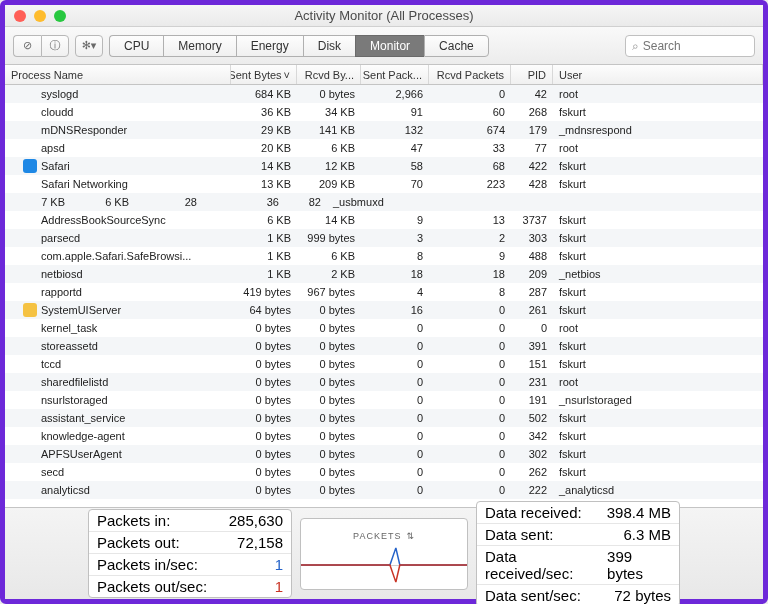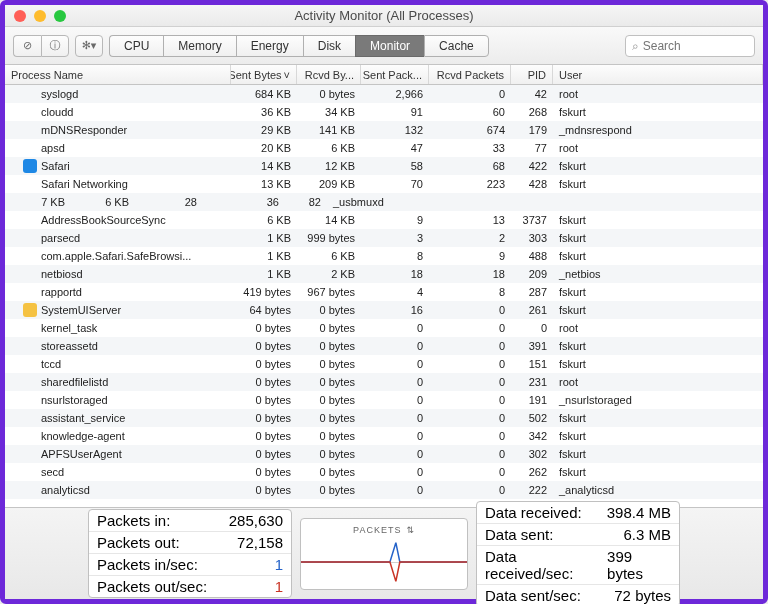--- a/index.html
+++ b/index.html
@@ -39,21 +39,21 @@
 .cell{padding:0 6px;overflow:hidden;white-space:nowrap;text-overflow:ellipsis}
 .cell.r{text-align:right}
 .pname{display:flex;align-items:center;gap:4px;padding-left:36px}
 .picon{width:14px;height:14px;flex-shrink:0;margin-left:-18px;border-radius:3px}
 .footer{height:92px;background:linear-gradient(#f4f4f4,#e8e8e8);border-top:1px solid #c4c4c4;display:flex;align-items:center;justify-content:center;padding:8px 0}
 .fpanel{border:1px solid #c0c0c0;border-radius:4px;background:#fff}
 .fleft,.fright{width:204px}
 .fmid{width:168px;height:72px;margin:0 8px;display:flex;flex-direction:column;align-items:center;position:relative}
 .frow{display:flex;justify-content:space-between;padding:2px 8px;border-bottom:1px solid #e6e6e6;font-size:15px}
 .frow:last-child{border-bottom:none}
-.packlbl{font-size:9px;letter-spacing:1px;color:#666;margin-top:6px;display:flex;align-items:flex-start;gap:5px}
+.packlbl{font-size:9px;letter-spacing:1px;color:#666;margin-top:12px;display:flex;align-items:flex-start;gap:5px}
 .graph{position:relative;width:100%;flex:1}
 .gline{position:absolute;left:0;right:0;top:50%;border-top:1px solid #d0d0d0}
 .blue{color:#2563c9}
 .red{color:#c93425}
 svg.spark{position:absolute;left:0;top:0;width:100%;height:100%}
 </style>
 </head>
 <body>
 
 <div class="window">

